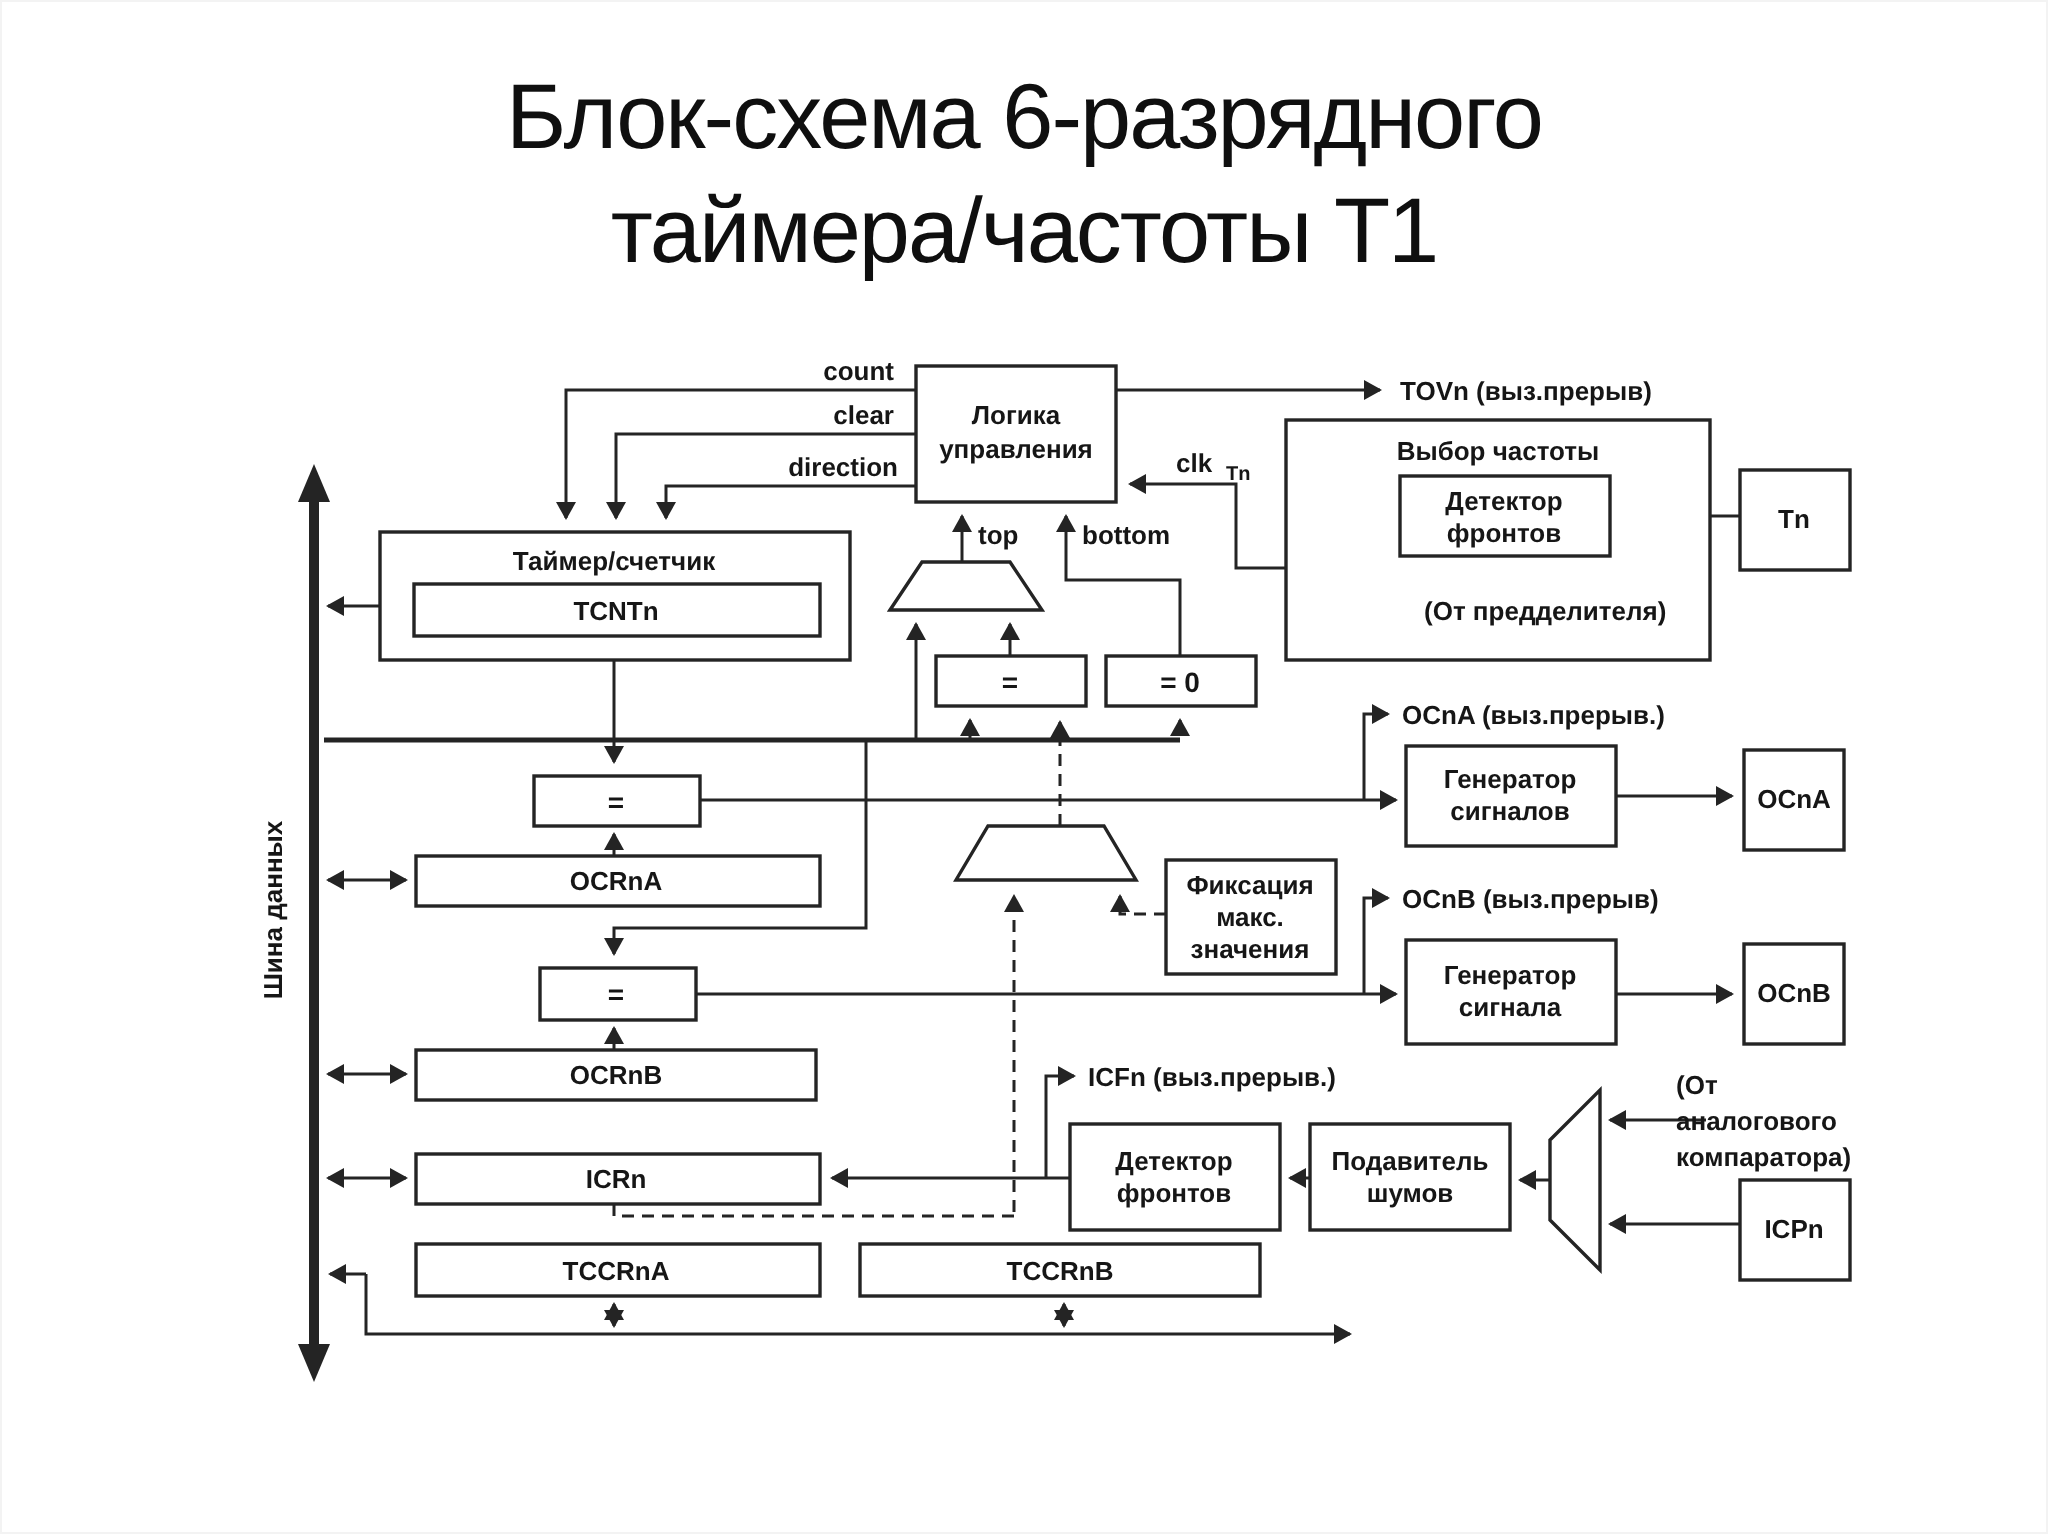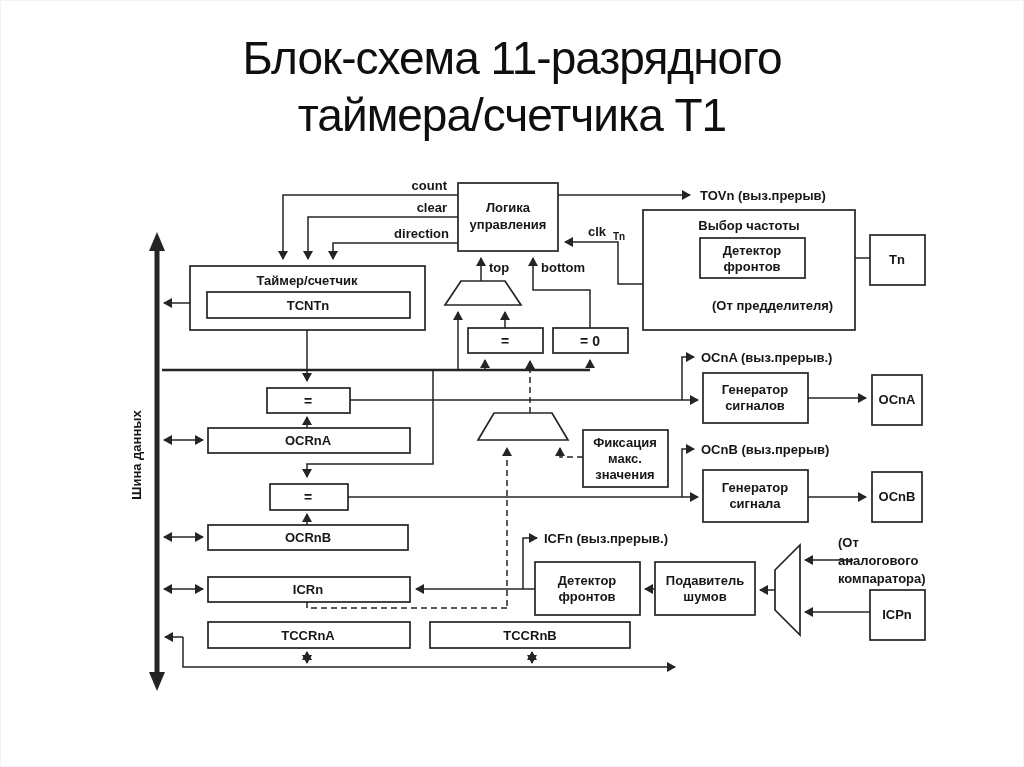--- a/index.html
+++ b/index.html
@@ -25,22 +25,22 @@
     fill:var(--text);font-family:"Liberation Sans",sans-serif;
     font-size:13px;font-weight:600;
   }
   text.small{font-size:10px;}
   text.eq{font-size:14px;}
 </style>
 </head>
 <body style="--ink: #242424; --text: #161616; background: rgb(255, 255, 255);">
 
 <div class="title">
-  <div>Блок-схема 11-разрядного</div>
-  <div>таймера/счетчика Т1</div>
+  <div>Блок-схема 6-разрядного</div>
+  <div>таймера/частоты Т1</div>
 </div>
 
 <svg width="840" height="540" viewBox="125 160 840 540">
   <defs>
     <marker id="ah" markerWidth="11" markerHeight="10" refX="8" refY="5" orient="auto-start-reverse" markerUnits="userSpaceOnUse">
       <path d="M0,0 L9,5 L0,10 z" class="solid"></path>
     </marker>
   </defs>
 
   <g>

